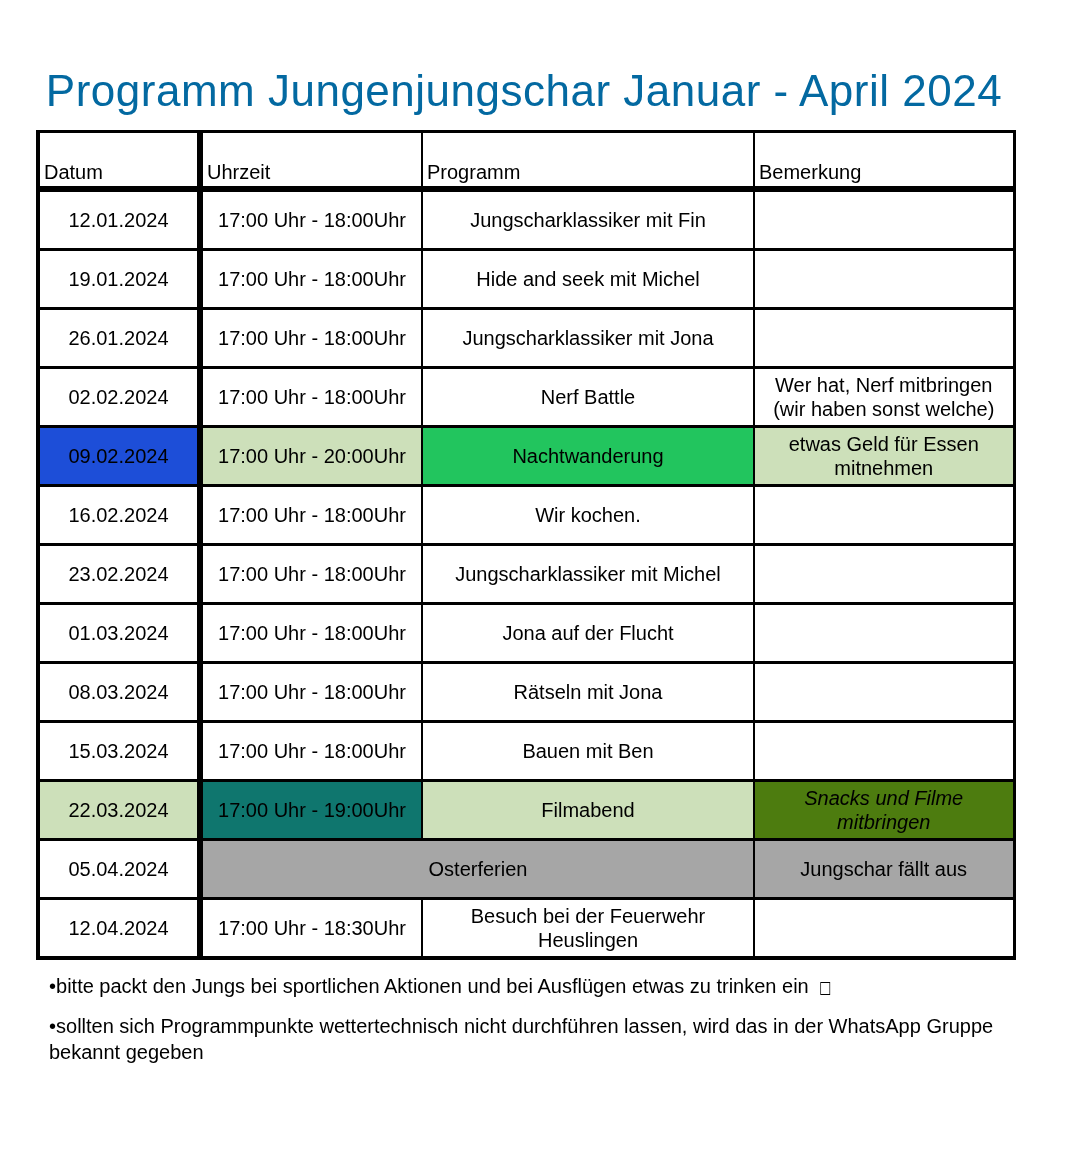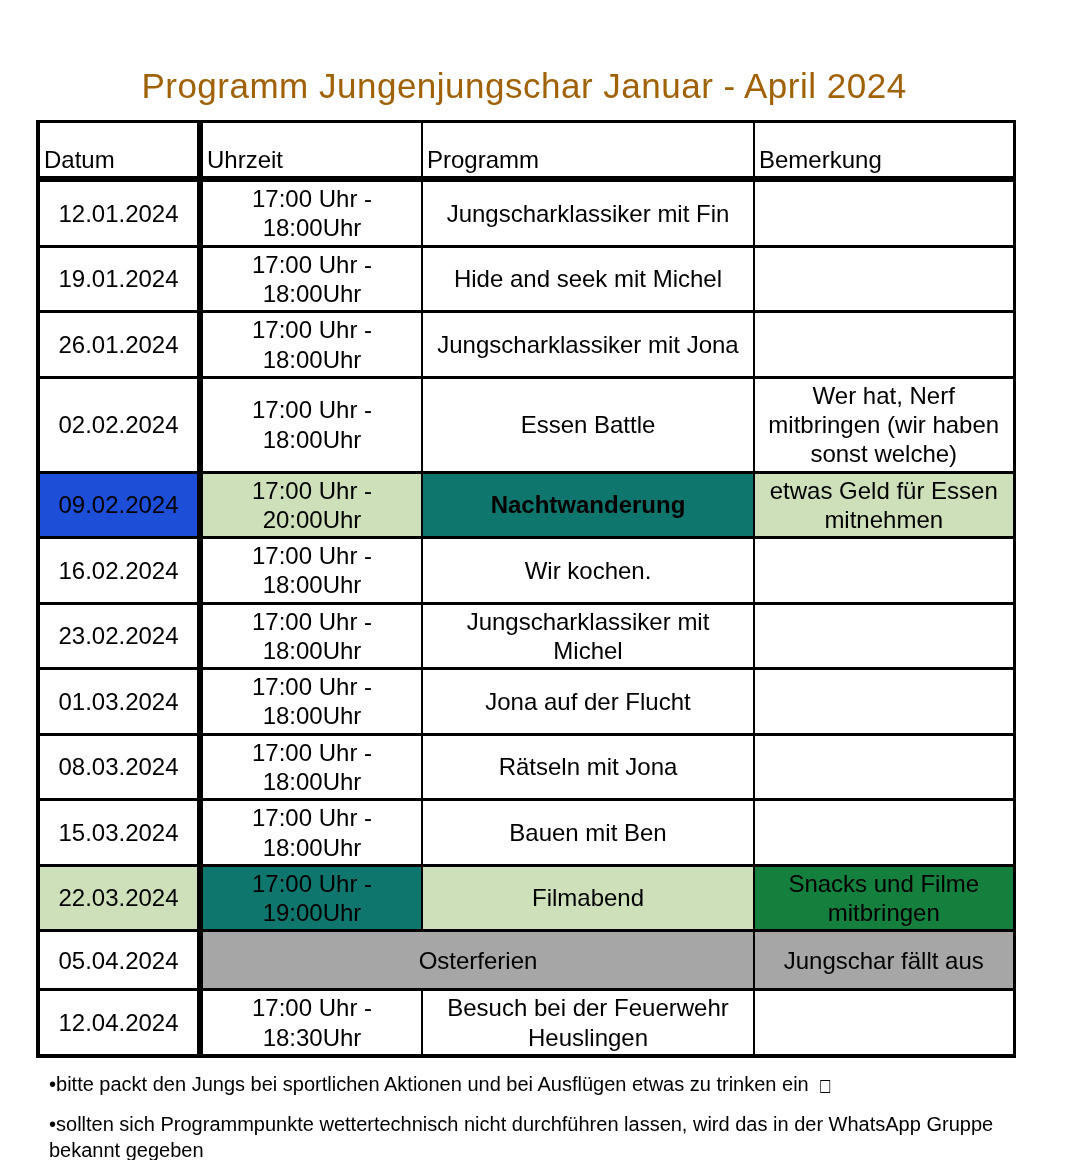--- a/index.html
+++ b/index.html
@@ -11,33 +11,33 @@
     overflow: hidden;
     font-family: "Liberation Sans", sans-serif;
     color: #000000;
   }
   .page { width: 1080px; height: 1160px; position: relative; }
 
   h1.title {
     margin: 66px 0 4px 36px;
     width: 976px;
     text-align: center;
-    font-size: 35px;
+    font-size: 44px;
     font-weight: 400;
     letter-spacing: 0.5px;
-    color: #a16207;
+    color: #0369a1;
     line-height: 1.12;
   }
 
   table.schedule {
     border-collapse: collapse;
     table-layout: fixed;
     width: 976px;
     margin: 15px 0 0 36px;
-    font-size: 24px;
+    font-size: 20px;
   }
   table.schedule col.c1 { width: 162px; }
   table.schedule col.c2 { width: 222px; }
   table.schedule col.c3 { width: 332px; }
   table.schedule col.c4 { width: 260px; }
 
   table.schedule th, table.schedule td {
     border: 2px solid #000000;
     border-top-width: 3px;
     border-bottom-width: 3px;
@@ -126,27 +126,27 @@
         </tr>
         <tr>
           <td class="datum">26.01.2024</td>
           <td class="al-left">17:00 Uhr - 18:00Uhr</td>
           <td class="al-left">Jungscharklassiker mit Jona</td>
           <td class="al-left"></td>
         </tr>
         <tr>
           <td class="datum">02.02.2024</td>
           <td class="al-left">17:00 Uhr - 18:00Uhr</td>
-          <td class="al-left">Essen Battle</td>
+          <td class="al-left">Nerf Battle</td>
           <td class="al-center">Wer hat, Nerf mitbringen (wir haben sonst welche)</td>
         </tr>
         <tr>
           <td class="datum" style="background: #1d4ed8;">09.02.2024</td>
           <td class="al-left" style="background: rgb(205, 224, 186);">17:00 Uhr - 20:00Uhr</td>
-          <td class="al-left" style="background: #0f766e; font-weight: bold;">Nachtwanderung</td>
+          <td class="al-left" style="background: #22c55e;">Nachtwanderung</td>
           <td class="al-center" style="background: rgb(205, 224, 186);">etwas Geld für Essen mitnehmen</td>
         </tr>
         <tr>
           <td class="datum">16.02.2024</td>
           <td class="al-left">17:00 Uhr - 18:00Uhr</td>
           <td class="al-left">Wir kochen.</td>
           <td class="al-left"></td>
         </tr>
         <tr>
           <td class="datum">23.02.2024</td>
@@ -169,21 +169,21 @@
         <tr>
           <td class="datum">15.03.2024</td>
           <td class="al-left">17:00 Uhr - 18:00Uhr</td>
           <td class="al-left">Bauen mit Ben</td>
           <td class="al-left"></td>
         </tr>
         <tr>
           <td class="datum" style="background: rgb(205, 224, 186);">22.03.2024</td>
           <td class="al-left" style="background: #0f766e;">17:00 Uhr - 19:00Uhr</td>
           <td class="al-left" style="background: rgb(205, 224, 186);">Filmabend</td>
-          <td class="al-left" style="background: #15803d;">Snacks und Filme mitbringen</td>
+          <td class="al-left" style="background: #4d7c0f; font-style: italic;">Snacks und Filme mitbringen</td>
         </tr>
         <tr>
           <td class="datum">05.04.2024</td>
           <td class="al-center" colspan="2" style="background: rgb(166, 166, 166);">Osterferien</td>
           <td class="al-left" style="background: rgb(166, 166, 166);">Jungschar fällt aus</td>
         </tr>
         <tr>
           <td class="datum">12.04.2024</td>
           <td class="al-left">17:00 Uhr - 18:30Uhr</td>
           <td class="al-left">Besuch bei der Feuerwehr Heuslingen</td>

